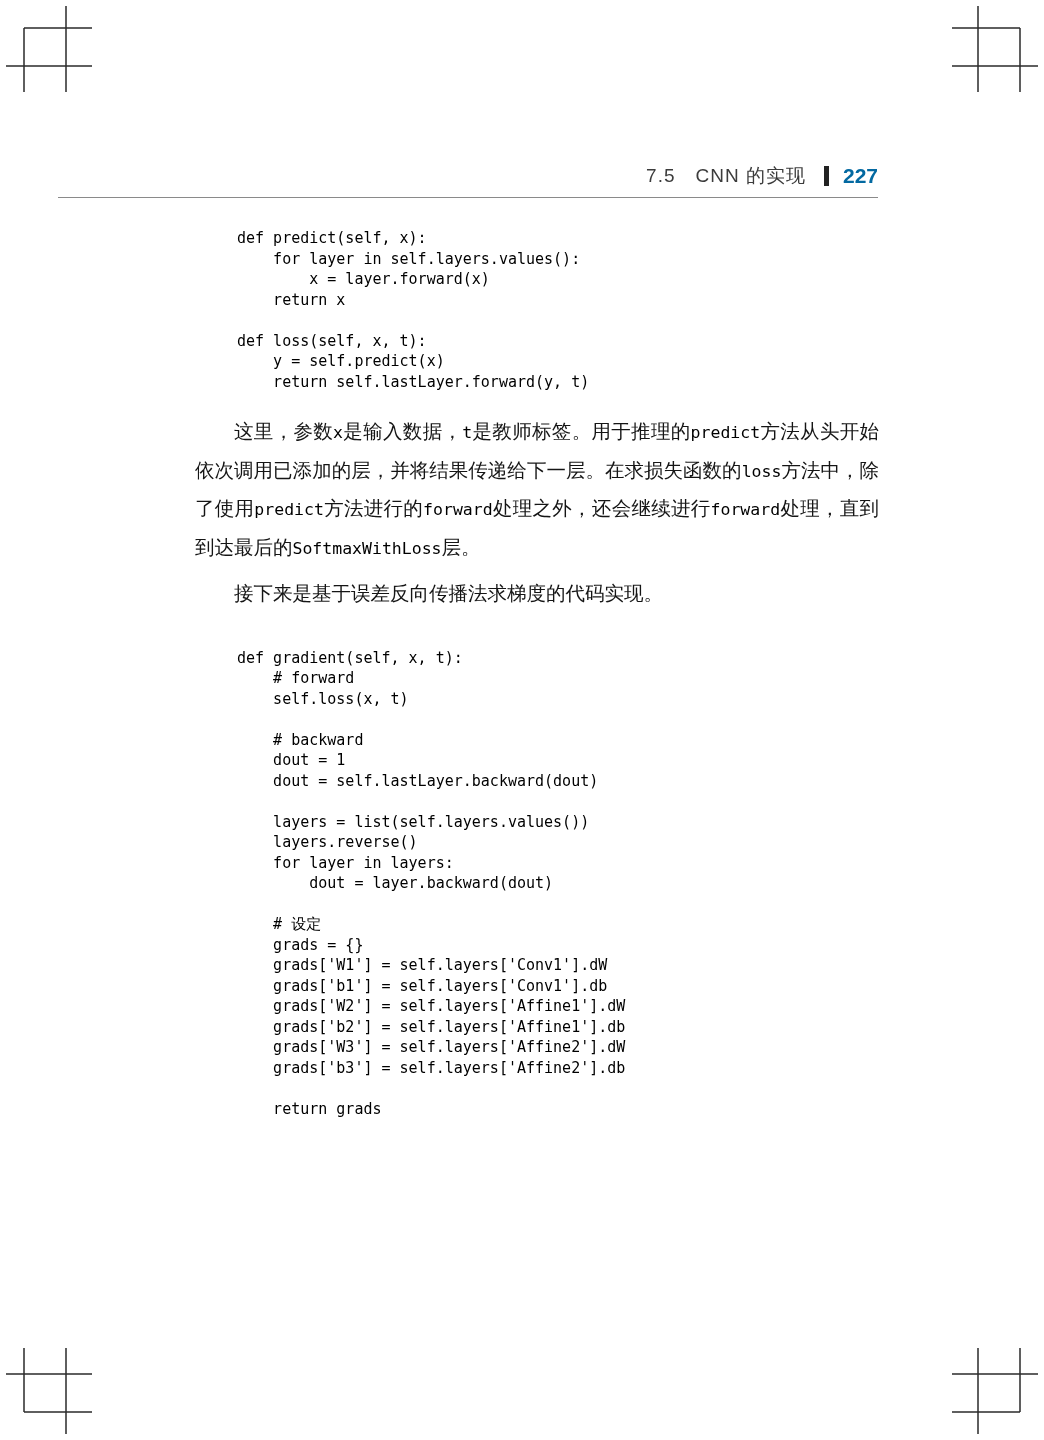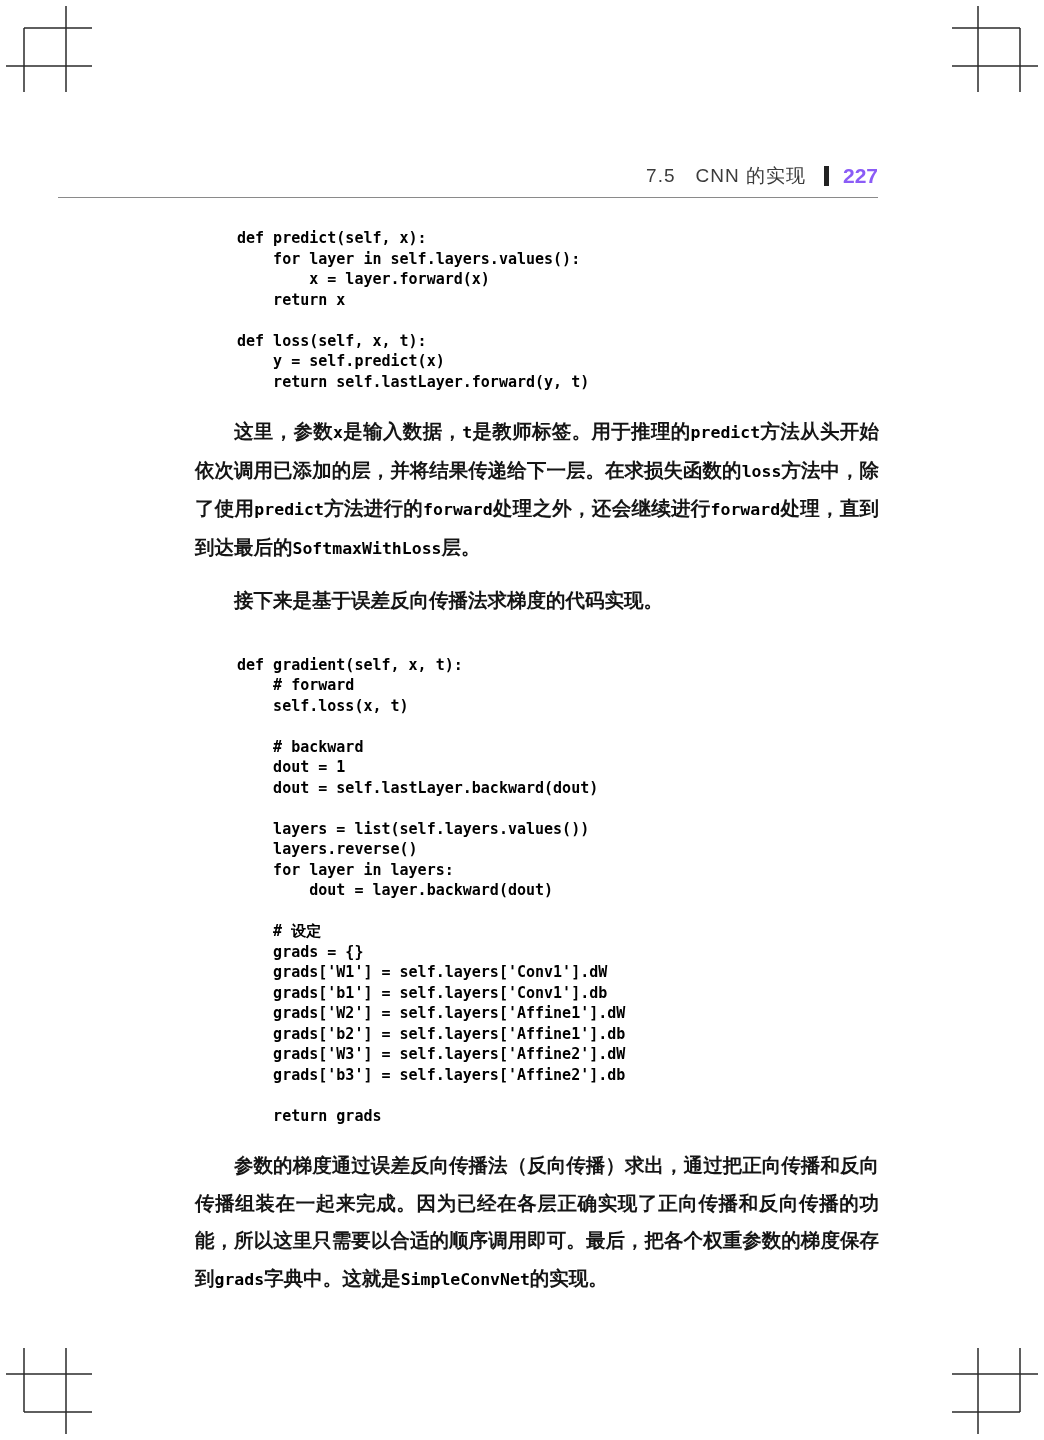--- a/index.html
+++ b/index.html
@@ -46,37 +46,36 @@
   .header-bar {
     display: inline-block;
     width: 5px;
     height: 20px;
     background: #222;
     margin: 0 14px 0 18px;
   }
   .page-number {
     font-size: 21px;
     font-weight: bold;
-    color: #8b5cf6;
+    color: #0369a1;
   }
   .header-rule {
     position: absolute;
     top: 197px;
     left: 58px;
     width: 820px;
     height: 1px;
     background: #8a8a8a;
   }
   
   .content {
     position: absolute;
     top: 210px;
     left: 195px;
     width: 684px;
-    font-weight: bold;
   }
   pre.code-block {
     margin: 0;
     padding: 0 0 0 42px;
     font-family: "DejaVu Sans Mono", monospace;
     font-size: 15px;
     line-height: 20.5px;
     color: #000;
     white-space: pre;
   }
@@ -92,21 +91,21 @@
     font-size: 19.5px;
     line-height: 37.5px;
     text-align: justify;
     text-indent: 2em;
     color: #151515;
   }
   p.body-para.after-code {
     margin-top: 21px;
   }
   p.body-para.tight {
-    margin-top: 15px;
+    margin-top: 8px;
   }
   .inline-code {
     font-family: "DejaVu Sans Mono", monospace;
     font-size: 16.5px;
     color: #000;
   }
   .cn { }
 </style>
 </head>
 <body>
@@ -175,16 +174,15 @@
     grads = {}
     grads['W1'] = self.layers['Conv1'].dW
     grads['b1'] = self.layers['Conv1'].db
     grads['W2'] = self.layers['Affine1'].dW
     grads['b2'] = self.layers['Affine1'].db
     grads['W3'] = self.layers['Affine2'].dW
     grads['b3'] = self.layers['Affine2'].db
 
     return grads</pre>
 
-    <p class="body-para after-code"><span class="cn">参数的梯度通过误差反向传播法（反向传播）求出，通过把正向传播和反向传播组装在一起来完成。因为已经在各层正确实现了正向传播和反向传播的功能，所以这里只需要以合适的顺序调用即可。最后，把各个权重参数的梯度保存到</span><span class="inline-code">grads</span><span class="cn">字典中。这就是</span><span class="inline-code">SimpleConvNet</span><span class="cn">的实现。</span></p>
 
   </div>
 </div>
 
 </body></html>

